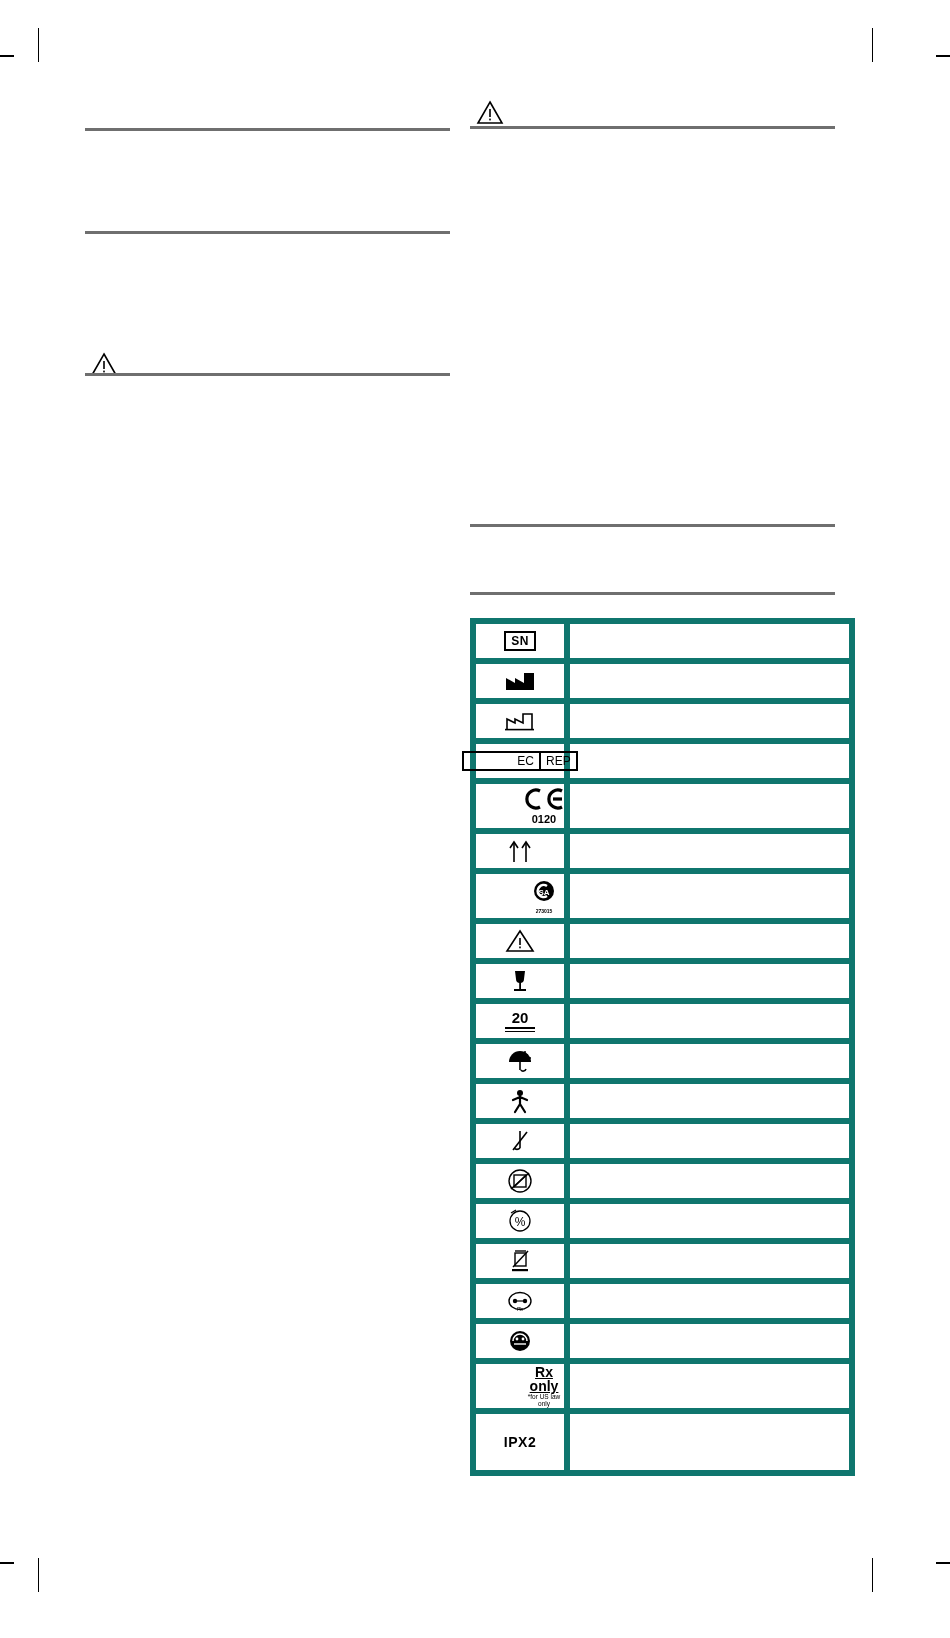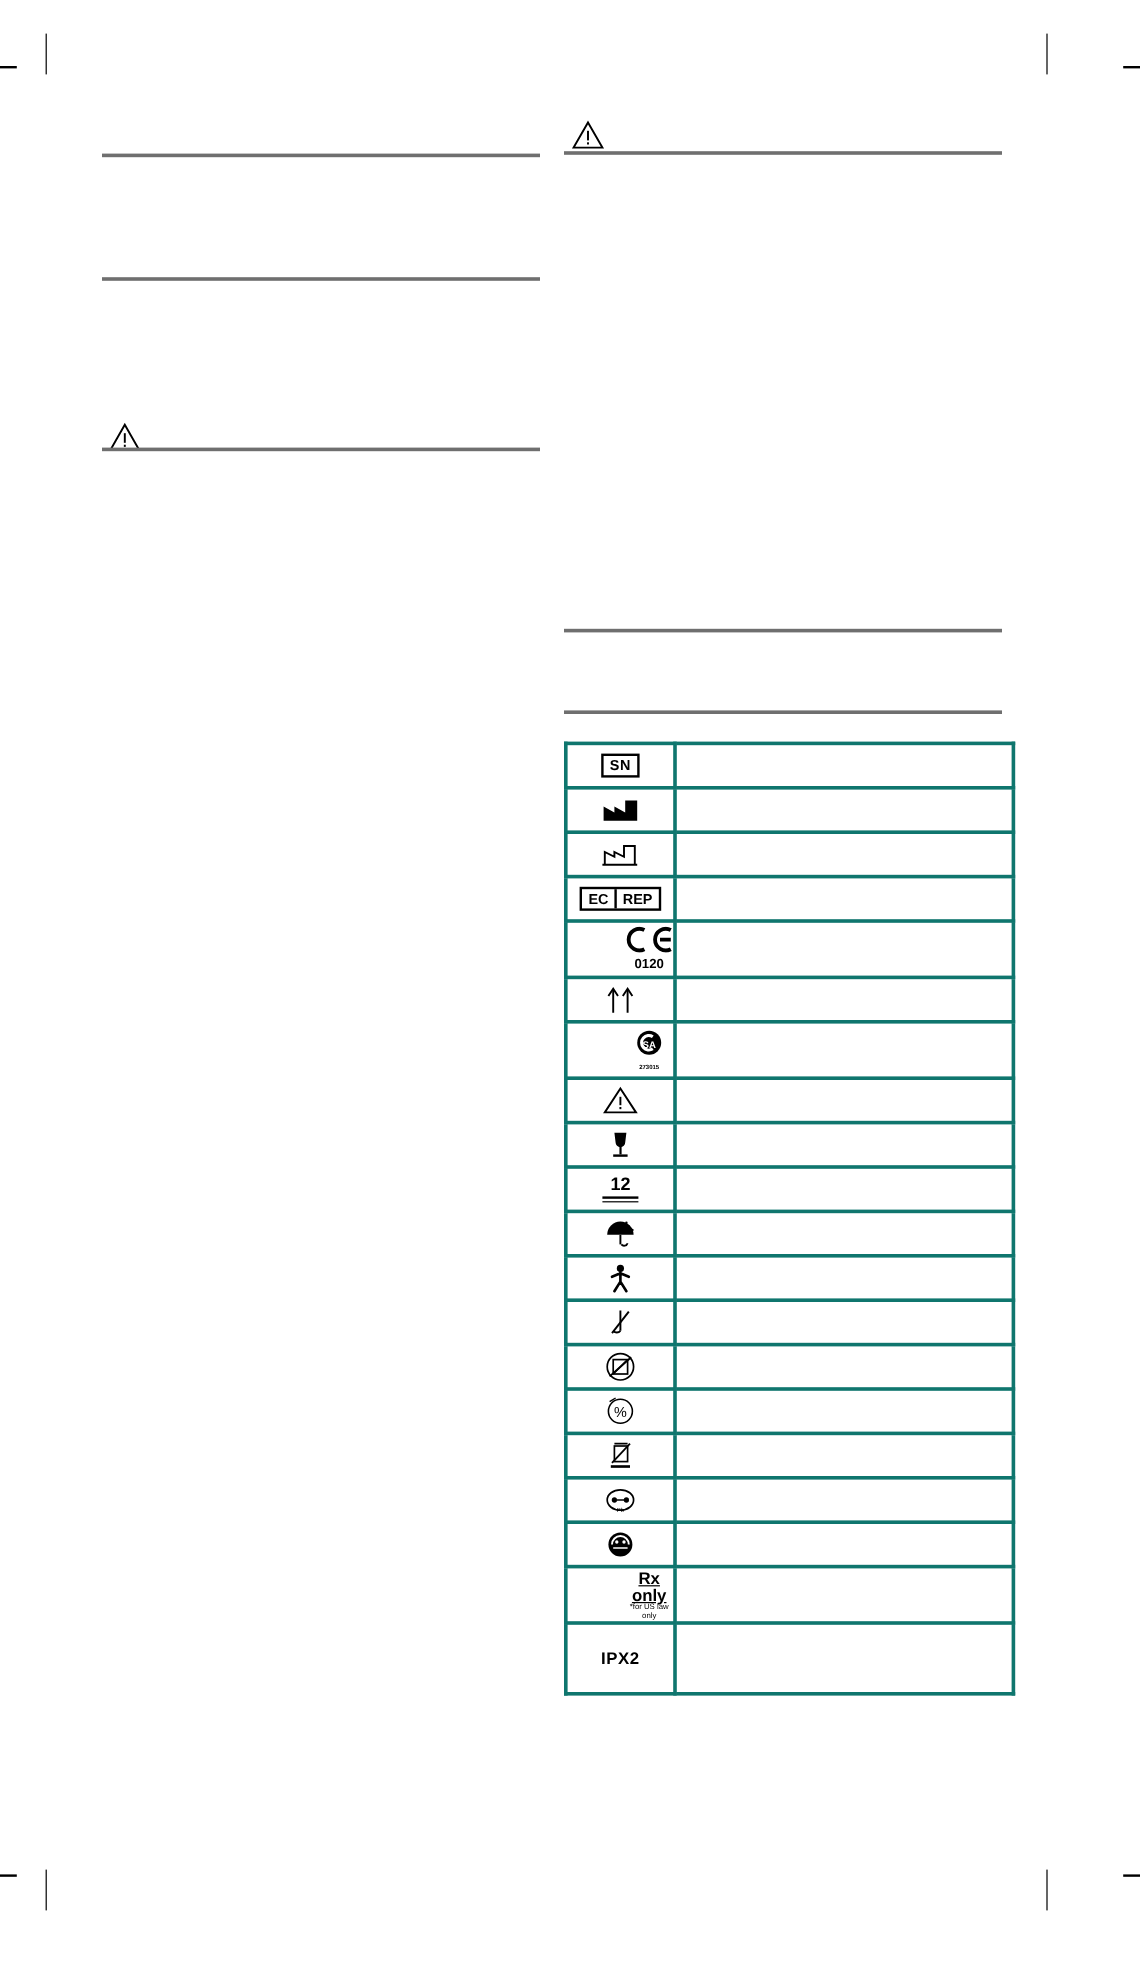--- a/index.html
+++ b/index.html
@@ -54,21 +54,21 @@
   
   .sym-table {
     position: absolute;
     left: 470px;
     top: 618px;
     width: 367px;
     border-collapse: collapse;
     table-layout: fixed;
   }
   .sym-table td {
-    border: 3px solid #0f766e;
+    border: 6px solid #0f766e;
     vertical-align: middle;
     padding: 0;
   }
   .sym-cell {
     width: 88px;
     height: 34px;
     text-align: center;
   }
   .desc-cell {
     width: 279px;
@@ -91,23 +91,24 @@
     border: 2px solid #000;
     font-weight: bold;
     font-size: 12px;
     line-height: 1;
     padding: 2px 5px;
     letter-spacing: 0.5px;
   }
   .ecrep {
     display: inline-flex;
     border: 2px solid #000;
-    font-weight: bold;
+    font-weight: normal;
     font-size: 12px;
     line-height: 1;
+    padding-left: 48px;
   }
   .ecrep span {
     padding: 2px 5px;
   }
   .ecrep span:first-child {
     border-right: 2px solid #000;
   }
 
   .rx-wrap {
     text-align: center;
@@ -335,21 +336,21 @@
           </svg>
         </div>
       </td>
       <td class="desc-cell"></td>
     </tr>
 
     <tr>
       <td class="sym-cell">
         <div class="sym-inner">
           <div class="num12-wrap">
-            <div class="num12">12</div>
+            <div class="num12">20</div>
             <div class="num12-rule"></div>
             <div class="num12-rule2"></div>
           </div>
         </div>
       </td>
       <td class="desc-cell"></td>
     </tr>
 
     <tr>
       <td class="sym-cell">

